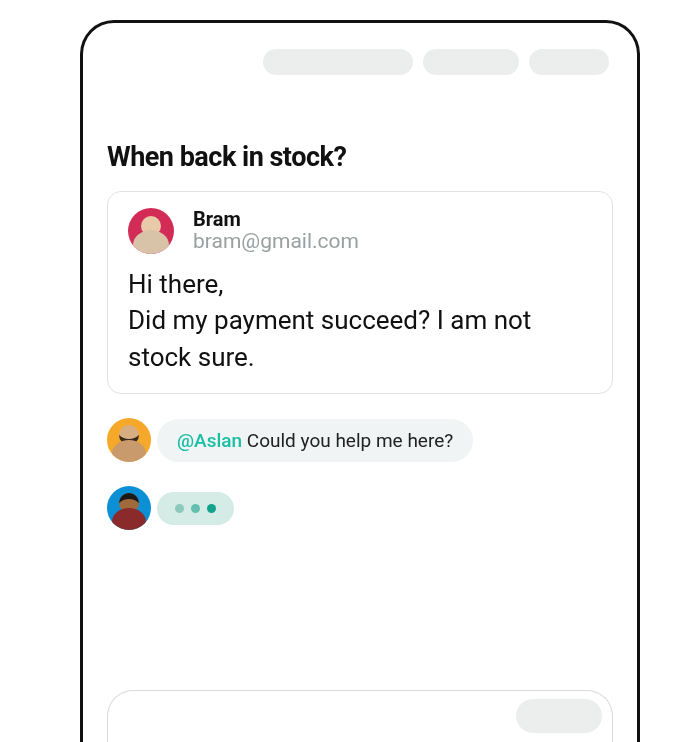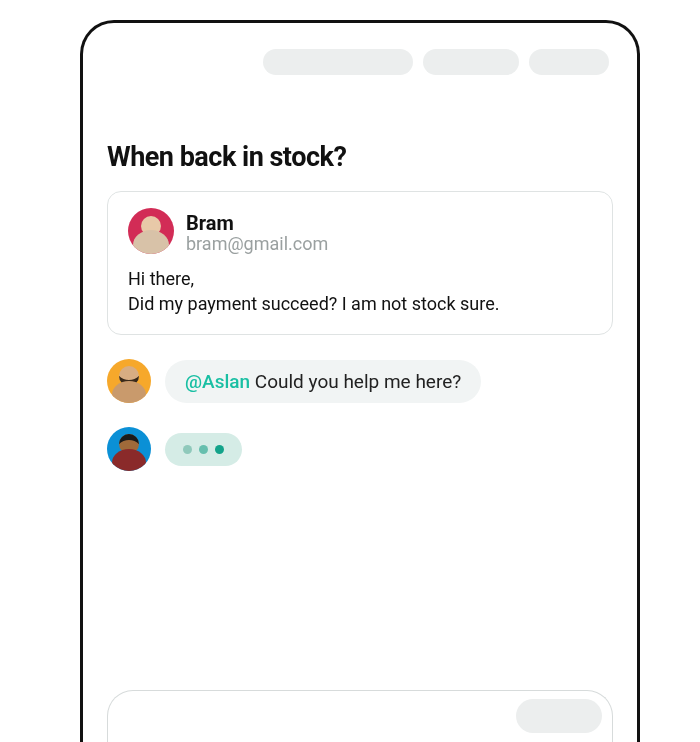--- a/index.html
+++ b/index.html
@@ -51,22 +51,22 @@
     margin-bottom: 18px;
   }
 
   .email-card {
     border: 1px solid #dfe3e3;
     border-radius: 14px;
     padding: 16px 20px 18px 20px;
   }
   .email-header {
     display: flex;
-    align-items: flex-end;
-    gap: 12px;
+    align-items: flex-start;
+    gap: 19px;
     margin-bottom: 12px;
   }
   .avatar {
     width: 46px;
     height: 46px;
     border-radius: 50%;
     flex-shrink: 0;
     position: relative;
     overflow: hidden;
   }
@@ -129,34 +129,34 @@
     box-shadow: inset 0 10px 0 -4px #1a1a1a;
   }
 
   .sender-name {
     font-size: 20px;
     font-weight: 700;
     color: #111;
     line-height: 1.1;
   }
   .sender-email {
-    font-size: 18px;
+    font-size: 21px;
     color: #9aa0a0;
     line-height: 1.1;
   }
   .email-body {
-    font-size: 18px;
+    font-size: 26px;
     color: #111;
     line-height: 1.4;
   }
 
   .chat-row {
     display: flex;
     align-items: center;
-    gap: 14px;
+    gap: 6px;
     margin-top: 24px;
   }
   .bubble {
     background: #f1f4f4;
     border-radius: 24px;
     padding: 10px 20px;
     font-size: 19px;
     color: #222;
   }
   .mention { color: #19bfa3; font-weight: 500; }

